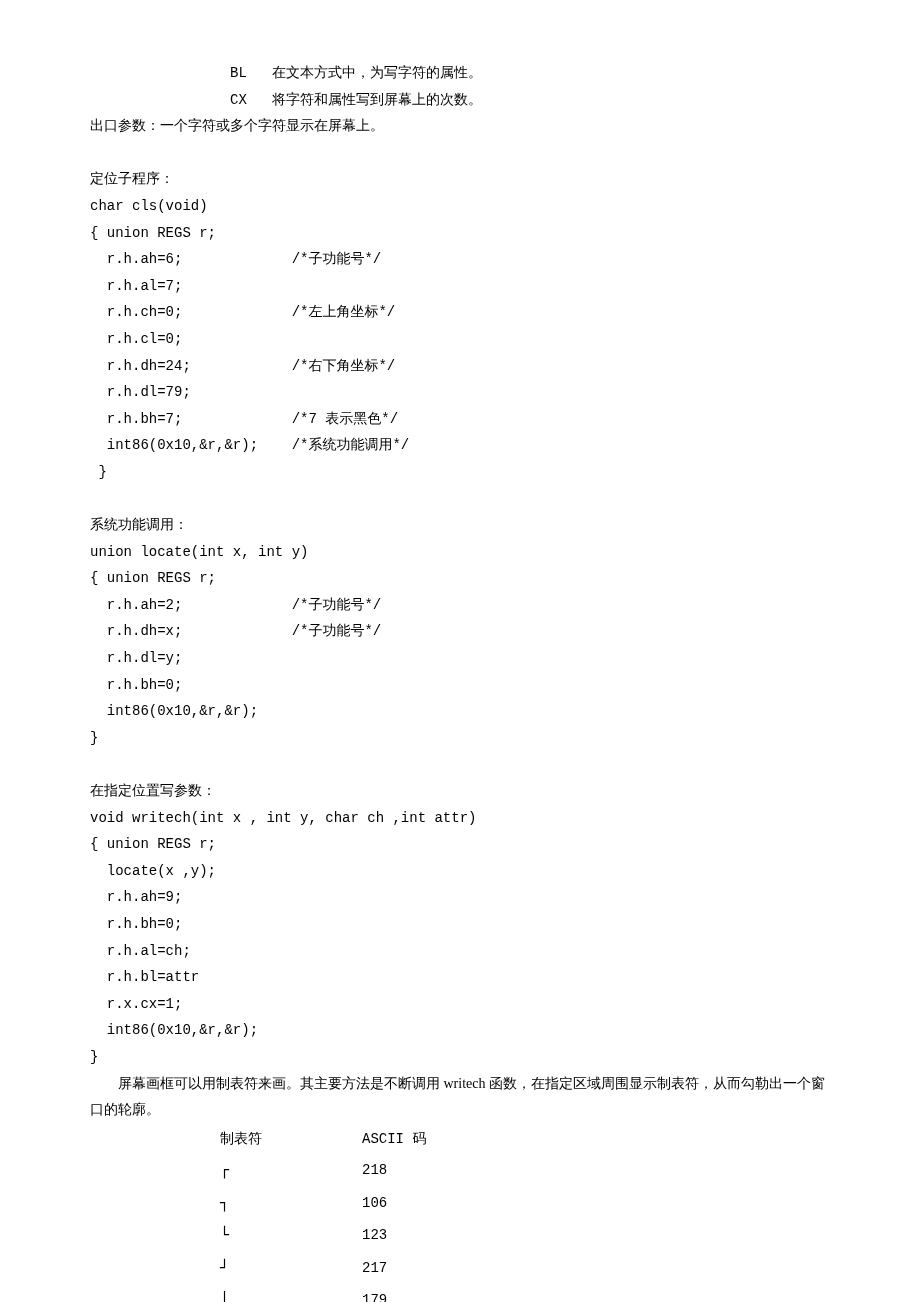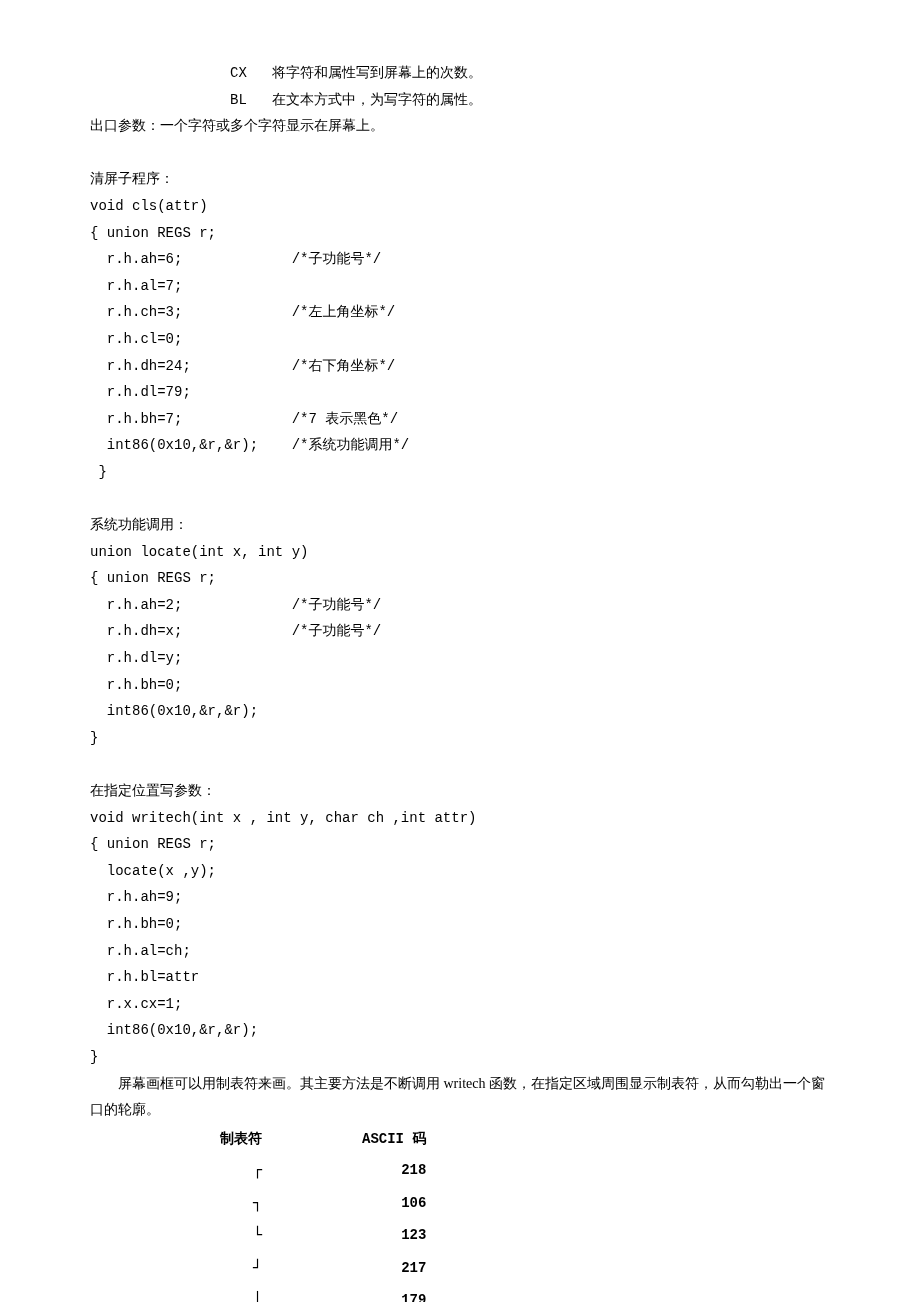--- a/index.html
+++ b/index.html
@@ -16,44 +16,43 @@
     .indent-block { padding-left: 140px; }
     .code-line {
       font-family: "Courier New", "SimSun", monospace;
       white-space: pre;
     }
     .para { text-indent: 2em; }
     .table-wrap { padding-left: 80px; }
     .tab-table { border-collapse: collapse; }
     .tab-table td {
       padding: 2px 50px;
-      text-align: right;
+      text-align: left;
       font-family: "Courier New", "SimSun", monospace;
-      font-weight: bold;
     }
     .tab-table td.sym { font-family: monospace; font-size: 15px; }
   </style>
 </head>
 <body>
 
 
 
 <div class="indent-block">
+  <div class="code-line">BL   在文本方式中，为写字符的属性。</div>
   <div class="code-line">CX   将字符和属性写到屏幕上的次数。</div>
-  <div class="code-line">BL   在文本方式中，为写字符的属性。</div>
 </div>
 <div class="code-line">出口参数：一个字符或多个字符显示在屏幕上。</div>
 <br>
 
-<div>清屏子程序：</div>
-<div class="code-line">void cls(attr)</div>
+<div>定位子程序：</div>
+<div class="code-line">char cls(void)</div>
 <div class="code-line">{ union REGS r;</div>
 <div class="code-line">  r.h.ah=6;             /*子功能号*/</div>
 <div class="code-line">  r.h.al=7;</div>
-<div class="code-line">  r.h.ch=3;             /*左上角坐标*/</div>
+<div class="code-line">  r.h.ch=0;             /*左上角坐标*/</div>
 <div class="code-line">  r.h.cl=0;</div>
 <div class="code-line">  r.h.dh=24;            /*右下角坐标*/</div>
 <div class="code-line">  r.h.dl=79;</div>
 <div class="code-line">  r.h.bh=7;             /*7 表示黑色*/</div>
 <div class="code-line">  int86(0x10,&amp;r,&amp;r);    /*系统功能调用*/</div>
 <div class="code-line"> }</div>
 <br>
 
 <div>系统功能调用：</div>
 <div class="code-line">union locate(int x, int y)</div>

